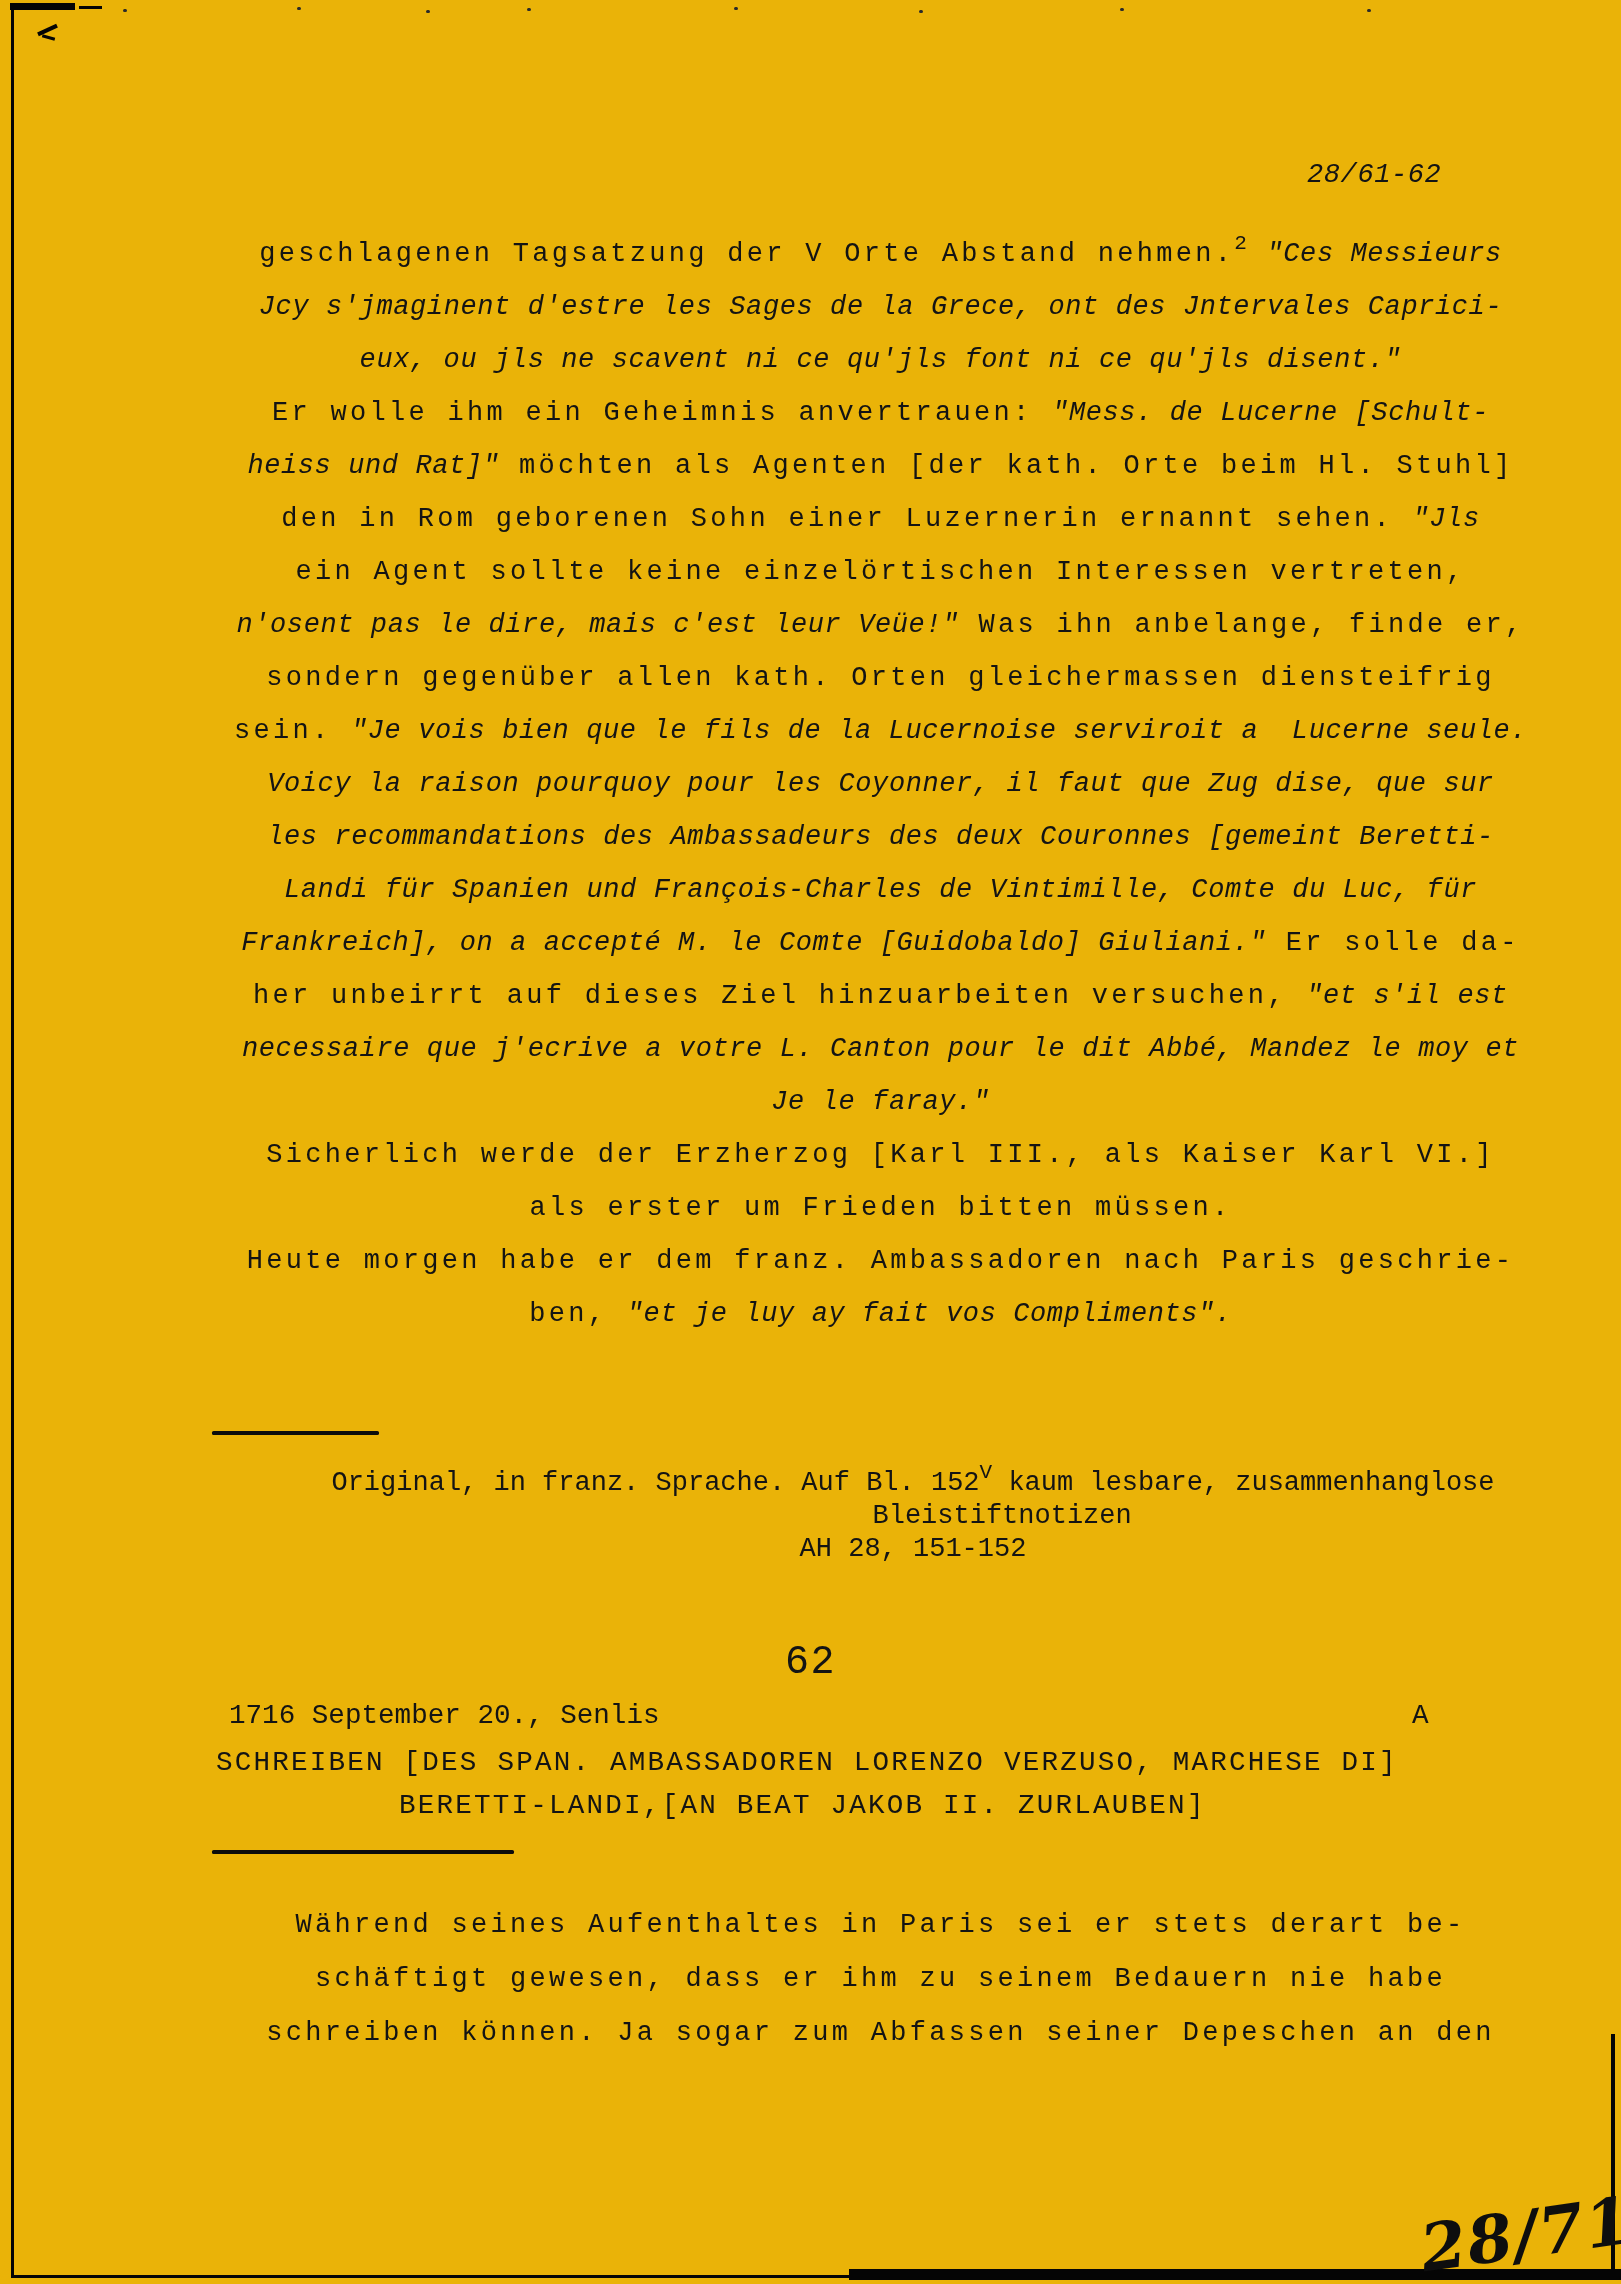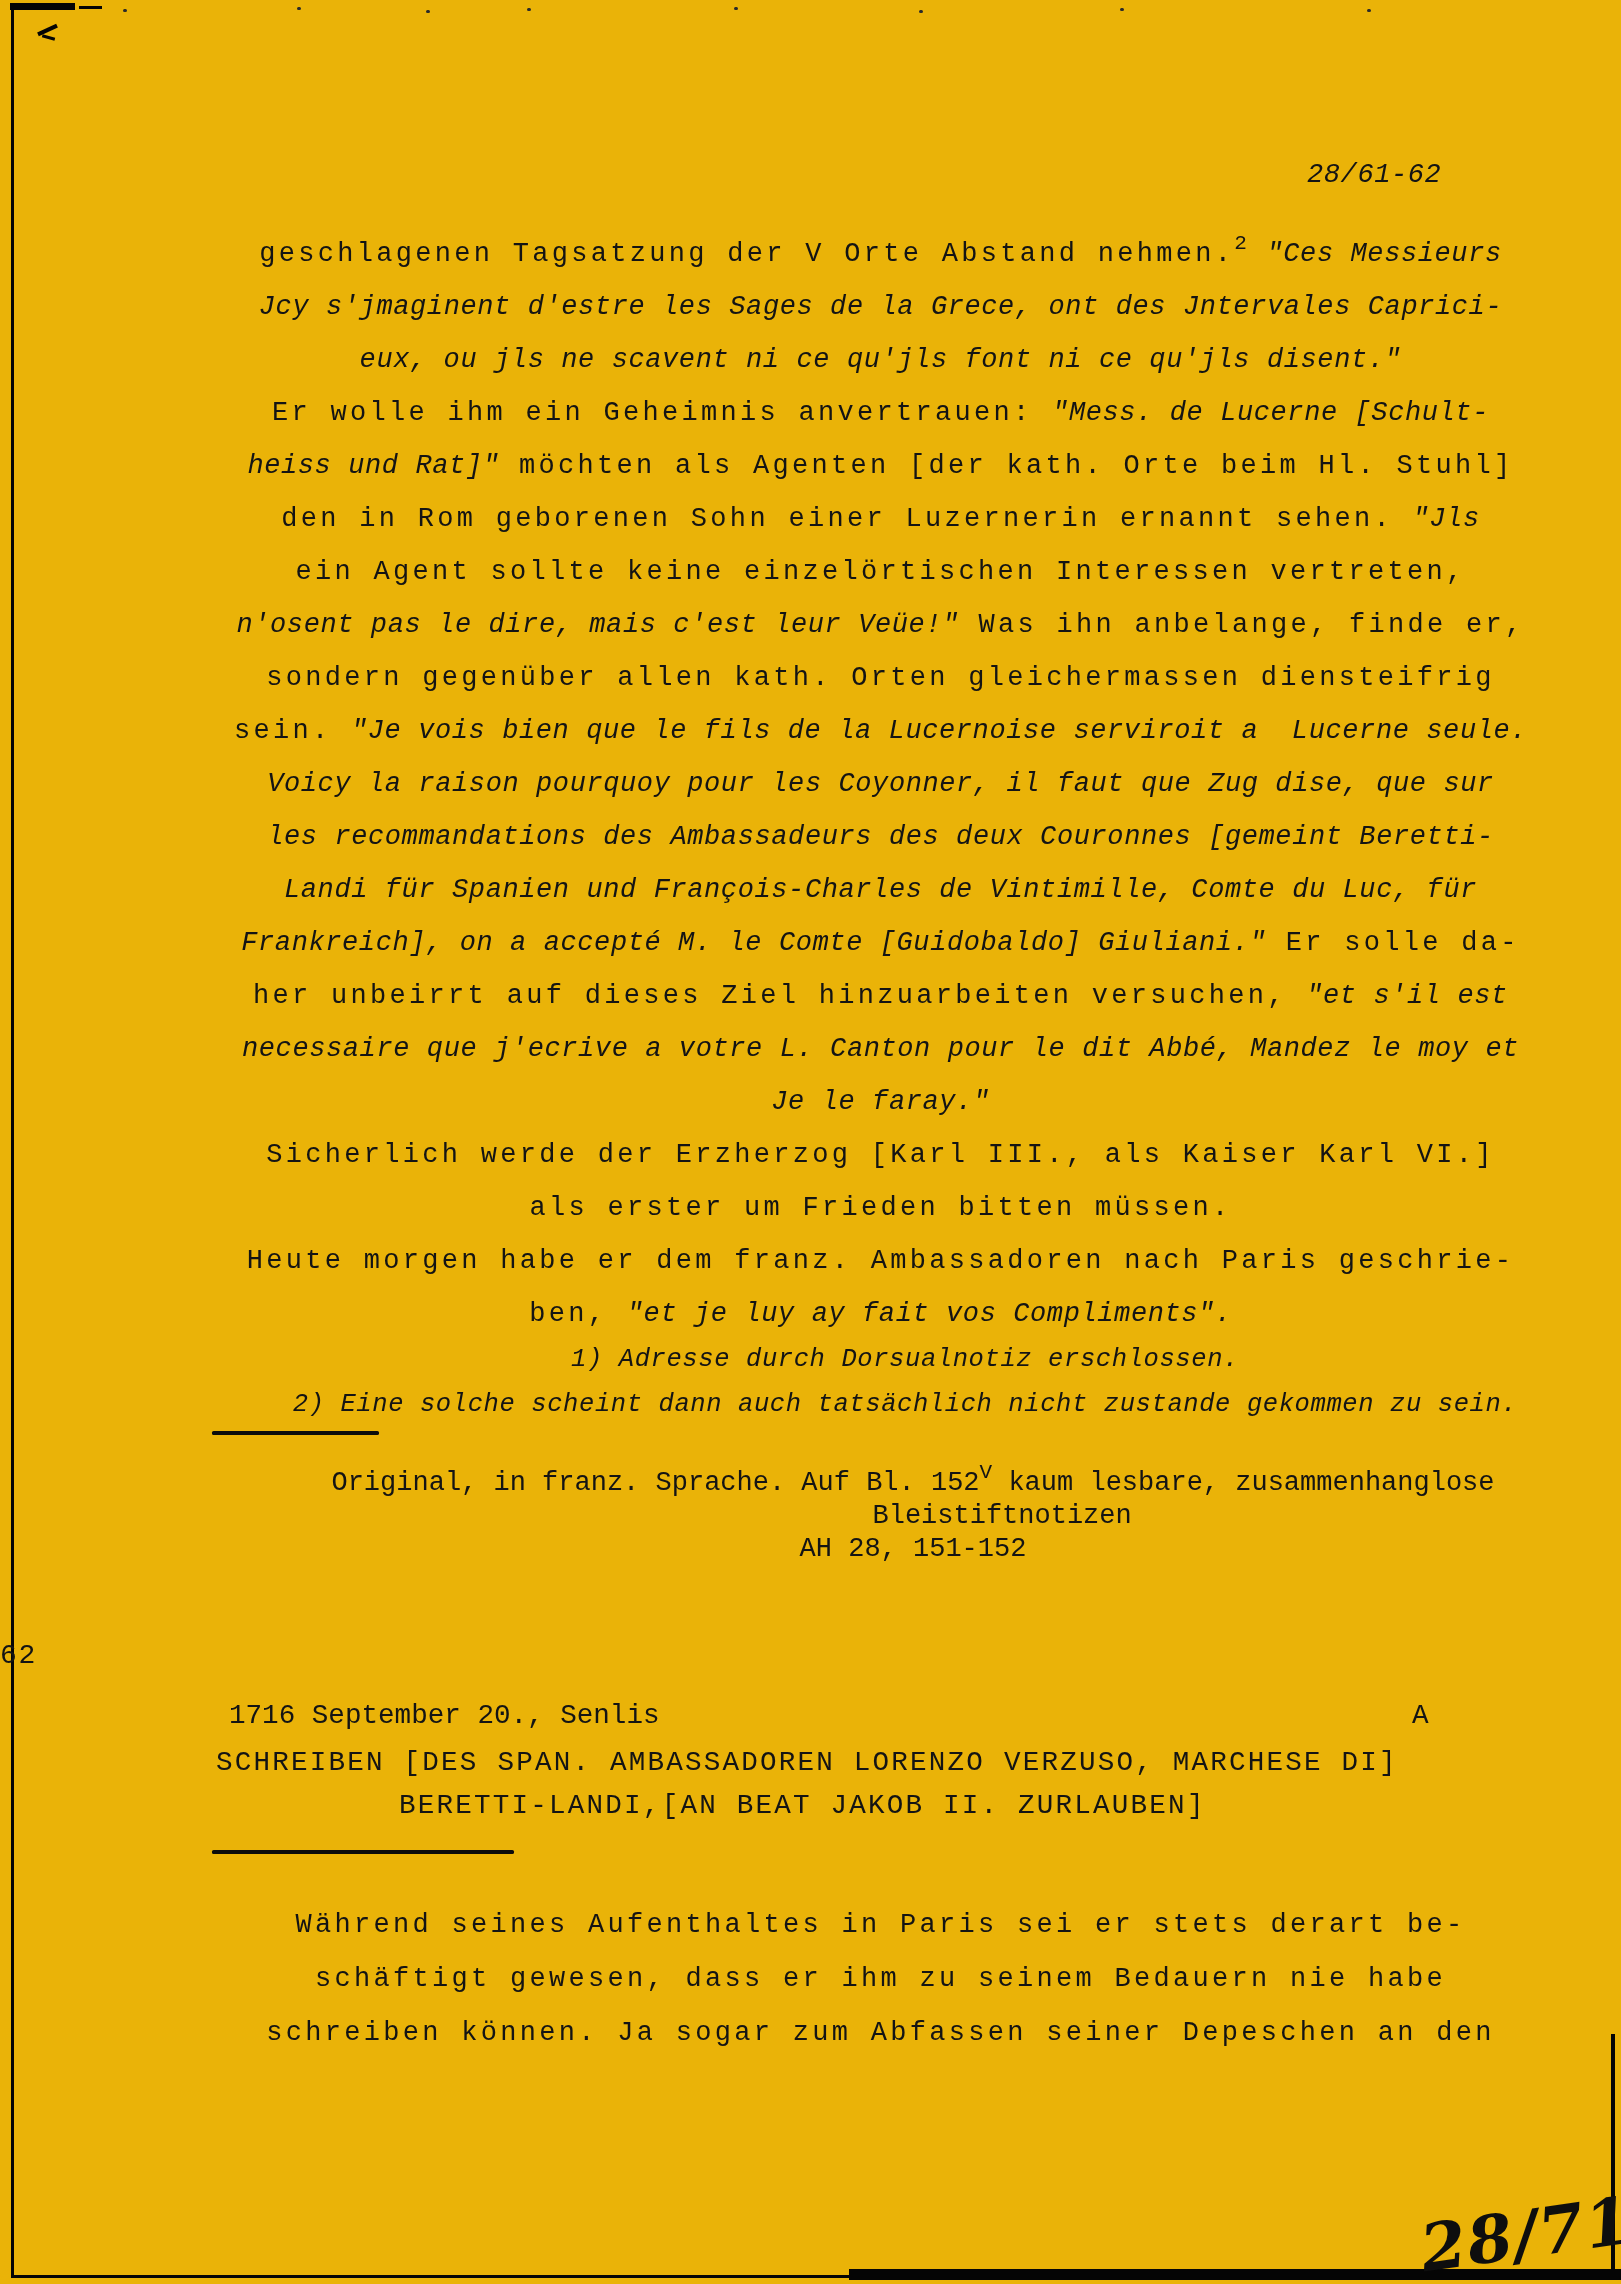--- a/index.html
+++ b/index.html
@@ -17,21 +17,21 @@
 
   
   #body61, #body62 { font-size:27px; line-height:53px; }
   #body62 { line-height:54px; }
   #body61 .rm, #body62 .rm { letter-spacing:3.3px; }
   #body61 .it, #body62 .it, #footnotes .it, #hdr { letter-spacing:0.6px; }
 
   #hdr { font-size:27px; font-style:italic; }
   #footnotes { font-size:25.5px; line-height:45px; }
   #source { font-size:27px; line-height:33px; }
-  #num62 { font-size:28px; letter-spacing:1.6px; width:1621px; }
+  #num62 { font-size:40px; letter-spacing:1.6px; width:1621px; text-align:center; }
   #date62, #sig62 { font-size:27.6px;margin-left:13px; }
   .caps { font-size:27.6px; letter-spacing:2.2px; white-space:pre; }
 
   .rule { position:absolute; background:#0c0c0c; border-radius:1.6px; }
 
   
   .border { position:absolute; background:#050505; }
   .speck { position:absolute; width:4px; height:3.2px; background:#2a2a2a; border-radius:1.6px; }
 
   #hand {
@@ -81,24 +81,20 @@
       <div class="doc-line"><span class="it">Frankreich], on a accepté M. le Comte [Guidobaldo] Giuliani."</span><span class="rm"> Er solle da-</span></div>
       <div class="doc-line"><span class="rm">her unbeirrt auf dieses Ziel hinzuarbeiten versuchen, </span><span class="it">"et s'il est</span></div>
       <div class="doc-line"><span class="it">necessaire que j'ecrive a votre L. Canton pour le dit Abbé, Mandez le moy et</span></div>
       <div class="doc-line"><span class="it">Je le faray."</span></div>
       <div class="doc-line"><span class="rm">Sicherlich werde der Erzherzog [Karl III., als Kaiser Karl VI.]</span></div>
       <div class="doc-line"><span class="rm">als erster um Frieden bitten müssen.</span></div>
       <div class="doc-line"><span class="rm">Heute morgen habe er dem franz. Ambassadoren nach Paris geschrie-</span></div>
       <div class="doc-line"><span class="rm">ben, </span><span class="it">"et je luy ay fait vos Compliments".</span></div>
     </div>
 
-  <div id="footnotes" class="abs" style="left:216px; top:1337px; width:1378px;">
-      <div class="doc-line"><span class="it">1) Adresse durch Dorsualnotiz erschlossen.</span></div>
-      <div class="doc-line"><span class="it">2) Eine solche scheint dann auch tatsächlich nicht zustande gekommen zu sein.</span></div>
-    </div>
 
   <div class="rule" style="left:212px; top:1431px; width:167px; height:4px;"></div>
 
   <div id="source" class="abs" style="left:224px; top:1456px; width:1378px;">
       <div class="doc-line"><span class="rm">Original, in franz. Sprache. Auf Bl. 152</span><span class="sup">V</span><span class="rm"> kaum lesbare, zusammenhanglose</span></div>
       <div class="doc-line"><span class="rm">           Bleistiftnotizen</span></div>
       <div class="doc-line"><span class="rm">AH 28, 151-152</span></div>
     </div>
 
   <div id="num62" class="abs" style="left:0px; top:1640px;">62</div>

